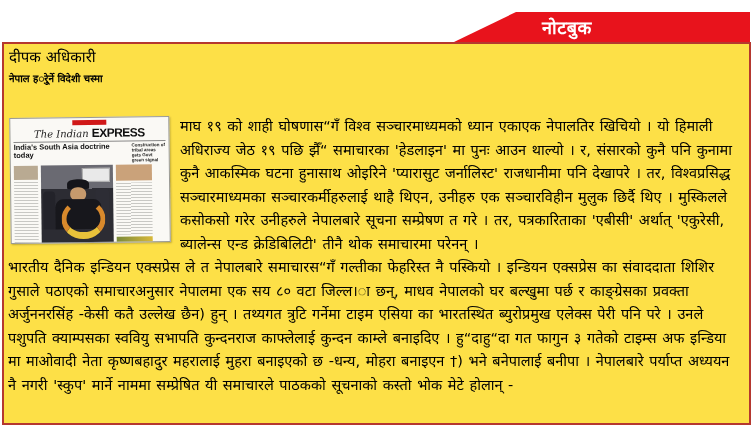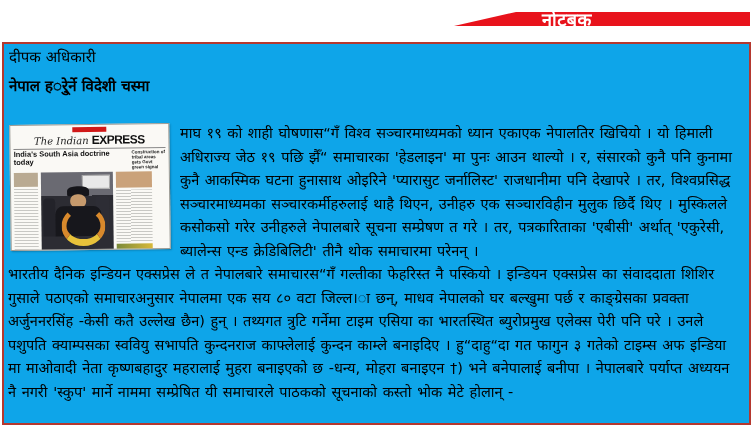--- a/index.html
+++ b/index.html
@@ -3,37 +3,37 @@
 <meta charset="utf-8">
 <style>
   html,body{margin:0;padding:0;}
   body{
     width:755px;height:427px;position:relative;background:#ffffff;
     font-family:"DejaVu Sans","Liberation Sans",sans-serif;
     overflow:hidden;color:#000;
   }
   
   .banner{
-    position:absolute;top:12px;right:5px;width:296px;height:14px;
+    position:absolute;top:12px;right:5px;width:296px;height:30px;
     background:#e8131c;
     clip-path:polygon(62px 0,100% 0,100% 100%,0 100%);
     display:flex;align-items:center;justify-content:center;
   }
   .banner-label{
     color:#ffffff;font-size:18px;font-weight:bold;letter-spacing:.5px;
     padding-right:70px;
   }
   
   .content-box{
     position:absolute;left:2px;right:4px;top:42px;bottom:2px;
-    border:2px solid #b5382f;background:#0ea5e9;
+    border:2px solid #b5382f;background:#fde047;
     padding:2px 6px 0 4px;box-sizing:border-box;
   }
   .byline{font-size:15px;line-height:20px;margin:1px 0 0 1px;}
-  .article-title{font-size:15px;font-weight:bold;line-height:22px;margin:8px 0 0 1px;}
+  .article-title{font-size:10px;font-weight:bold;line-height:22px;margin:1px 0 0 1px;}
   .article-body{margin-top:25px;}
   .para{
     font-size:14.5px;line-height:23.5px;margin:0;text-align:left;
     word-spacing:1px;
   }
   .para2{}
 
   
   .newspaper{
     float:left;width:158px;height:124px;margin:2px 10px 2px 2px;

